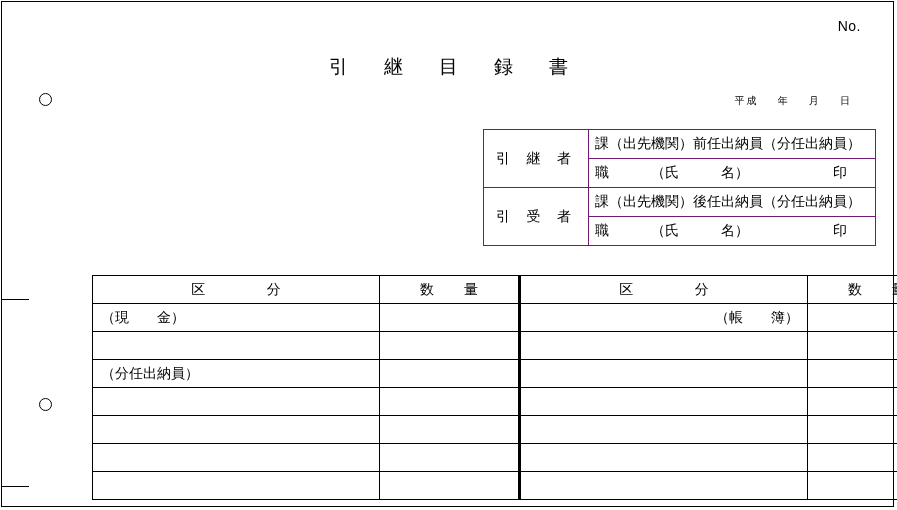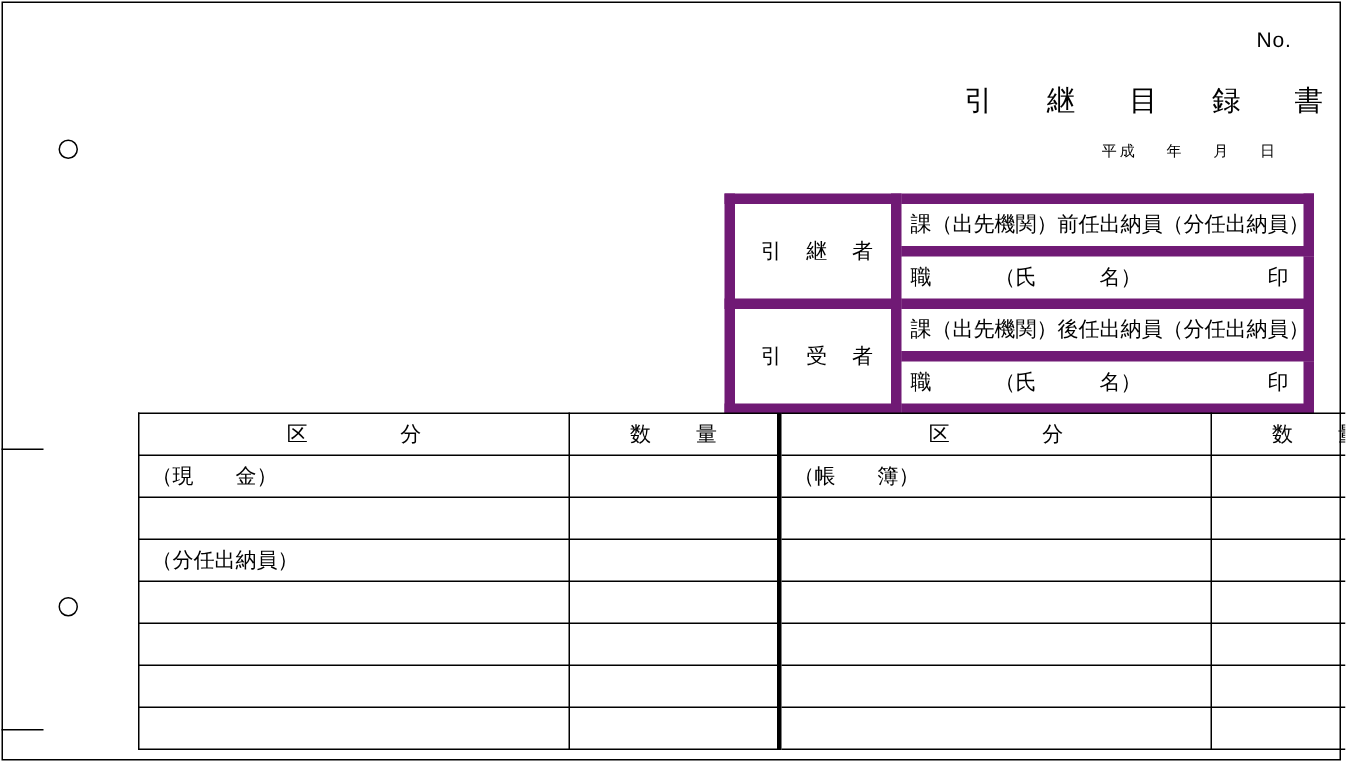--- a/index.html
+++ b/index.html
@@ -58,21 +58,21 @@
     font-size: 14px;
     letter-spacing: 0.5px;
     padding-left: 28px;
   }
 
   .doc-title {
     position: absolute;
     left: 0;
     top: 54px;
     width: 897px;
-    text-align: right;
+    text-align: center;
     font-size: 19px;
     letter-spacing: 15px;
     text-indent: 15px;
     font-family: "DejaVu Sans", sans-serif;
   }
 
   .date-line {
     position: absolute;
     right: 38px;
     top: 94px;
@@ -86,29 +86,29 @@
   .party-table {
     position: absolute;
     left: 483px;
     top: 129px;
     width: 393px;
     border-collapse: collapse;
     table-layout: fixed;
     font-family: "DejaVu Sans", sans-serif;
   }
   .party-table td {
-    border: 7px solid #701a75;
+    border: 1px solid #701a75;
     height: 28px;
     font-size: 14px;
     padding: 0 6px;
     white-space: nowrap;
   }
   .party-table td.label {
     width: 92px;
-    text-align: right;
+    text-align: left;
     letter-spacing: 6px;
     text-indent: 6px;
   }
   .party-table td.value {
     text-align: left;
   }
 
   
   .items-table {
     position: absolute;
@@ -140,20 +140,21 @@
   }
   .items-table th.head-qty .spread-head {
     display: flex;
     justify-content: space-around;
     padding: 0 14%;
   }
   .col-kubun { width: 270px; }
   .col-qty { width: 122px; }
   .mid-divider {
     border-left: 3px solid #000 !important;
+    text-align: right;
   }
 </style>
 </head>
 <body>
 
 <div id="page">
 
   <div class="sheet-border"></div>
 
   <div class="punch-hole" id="hole-top"></div>

